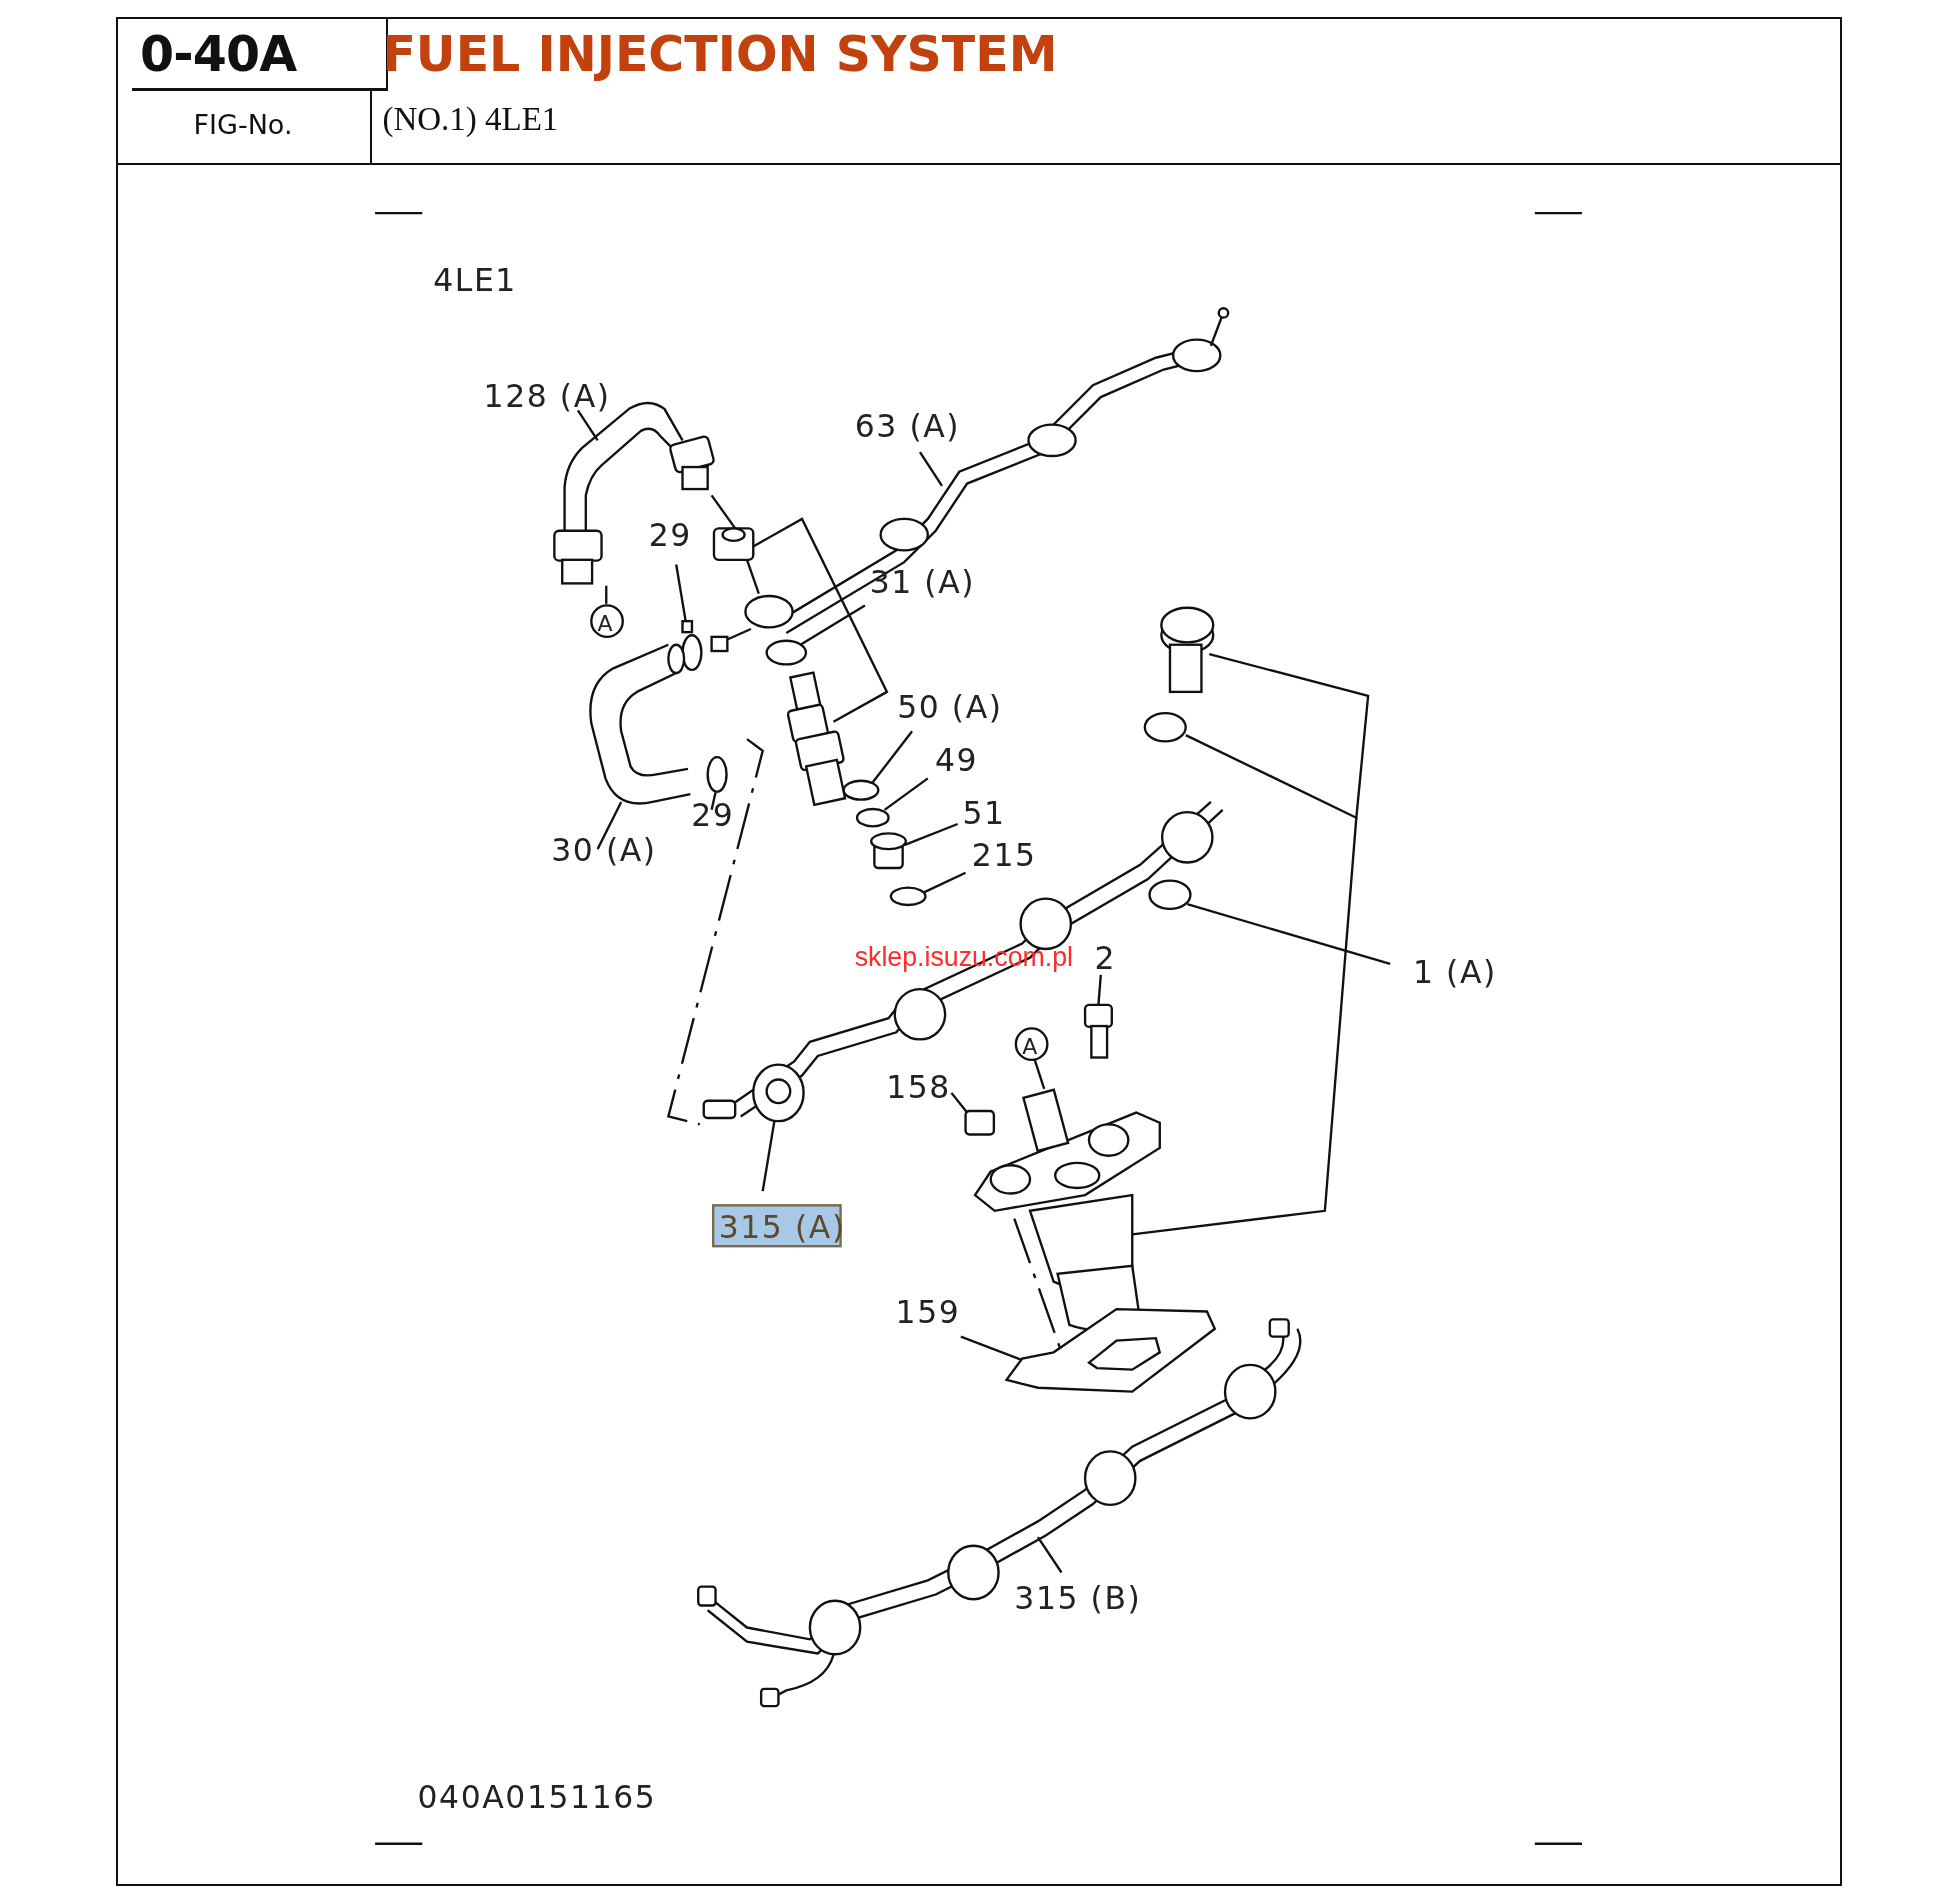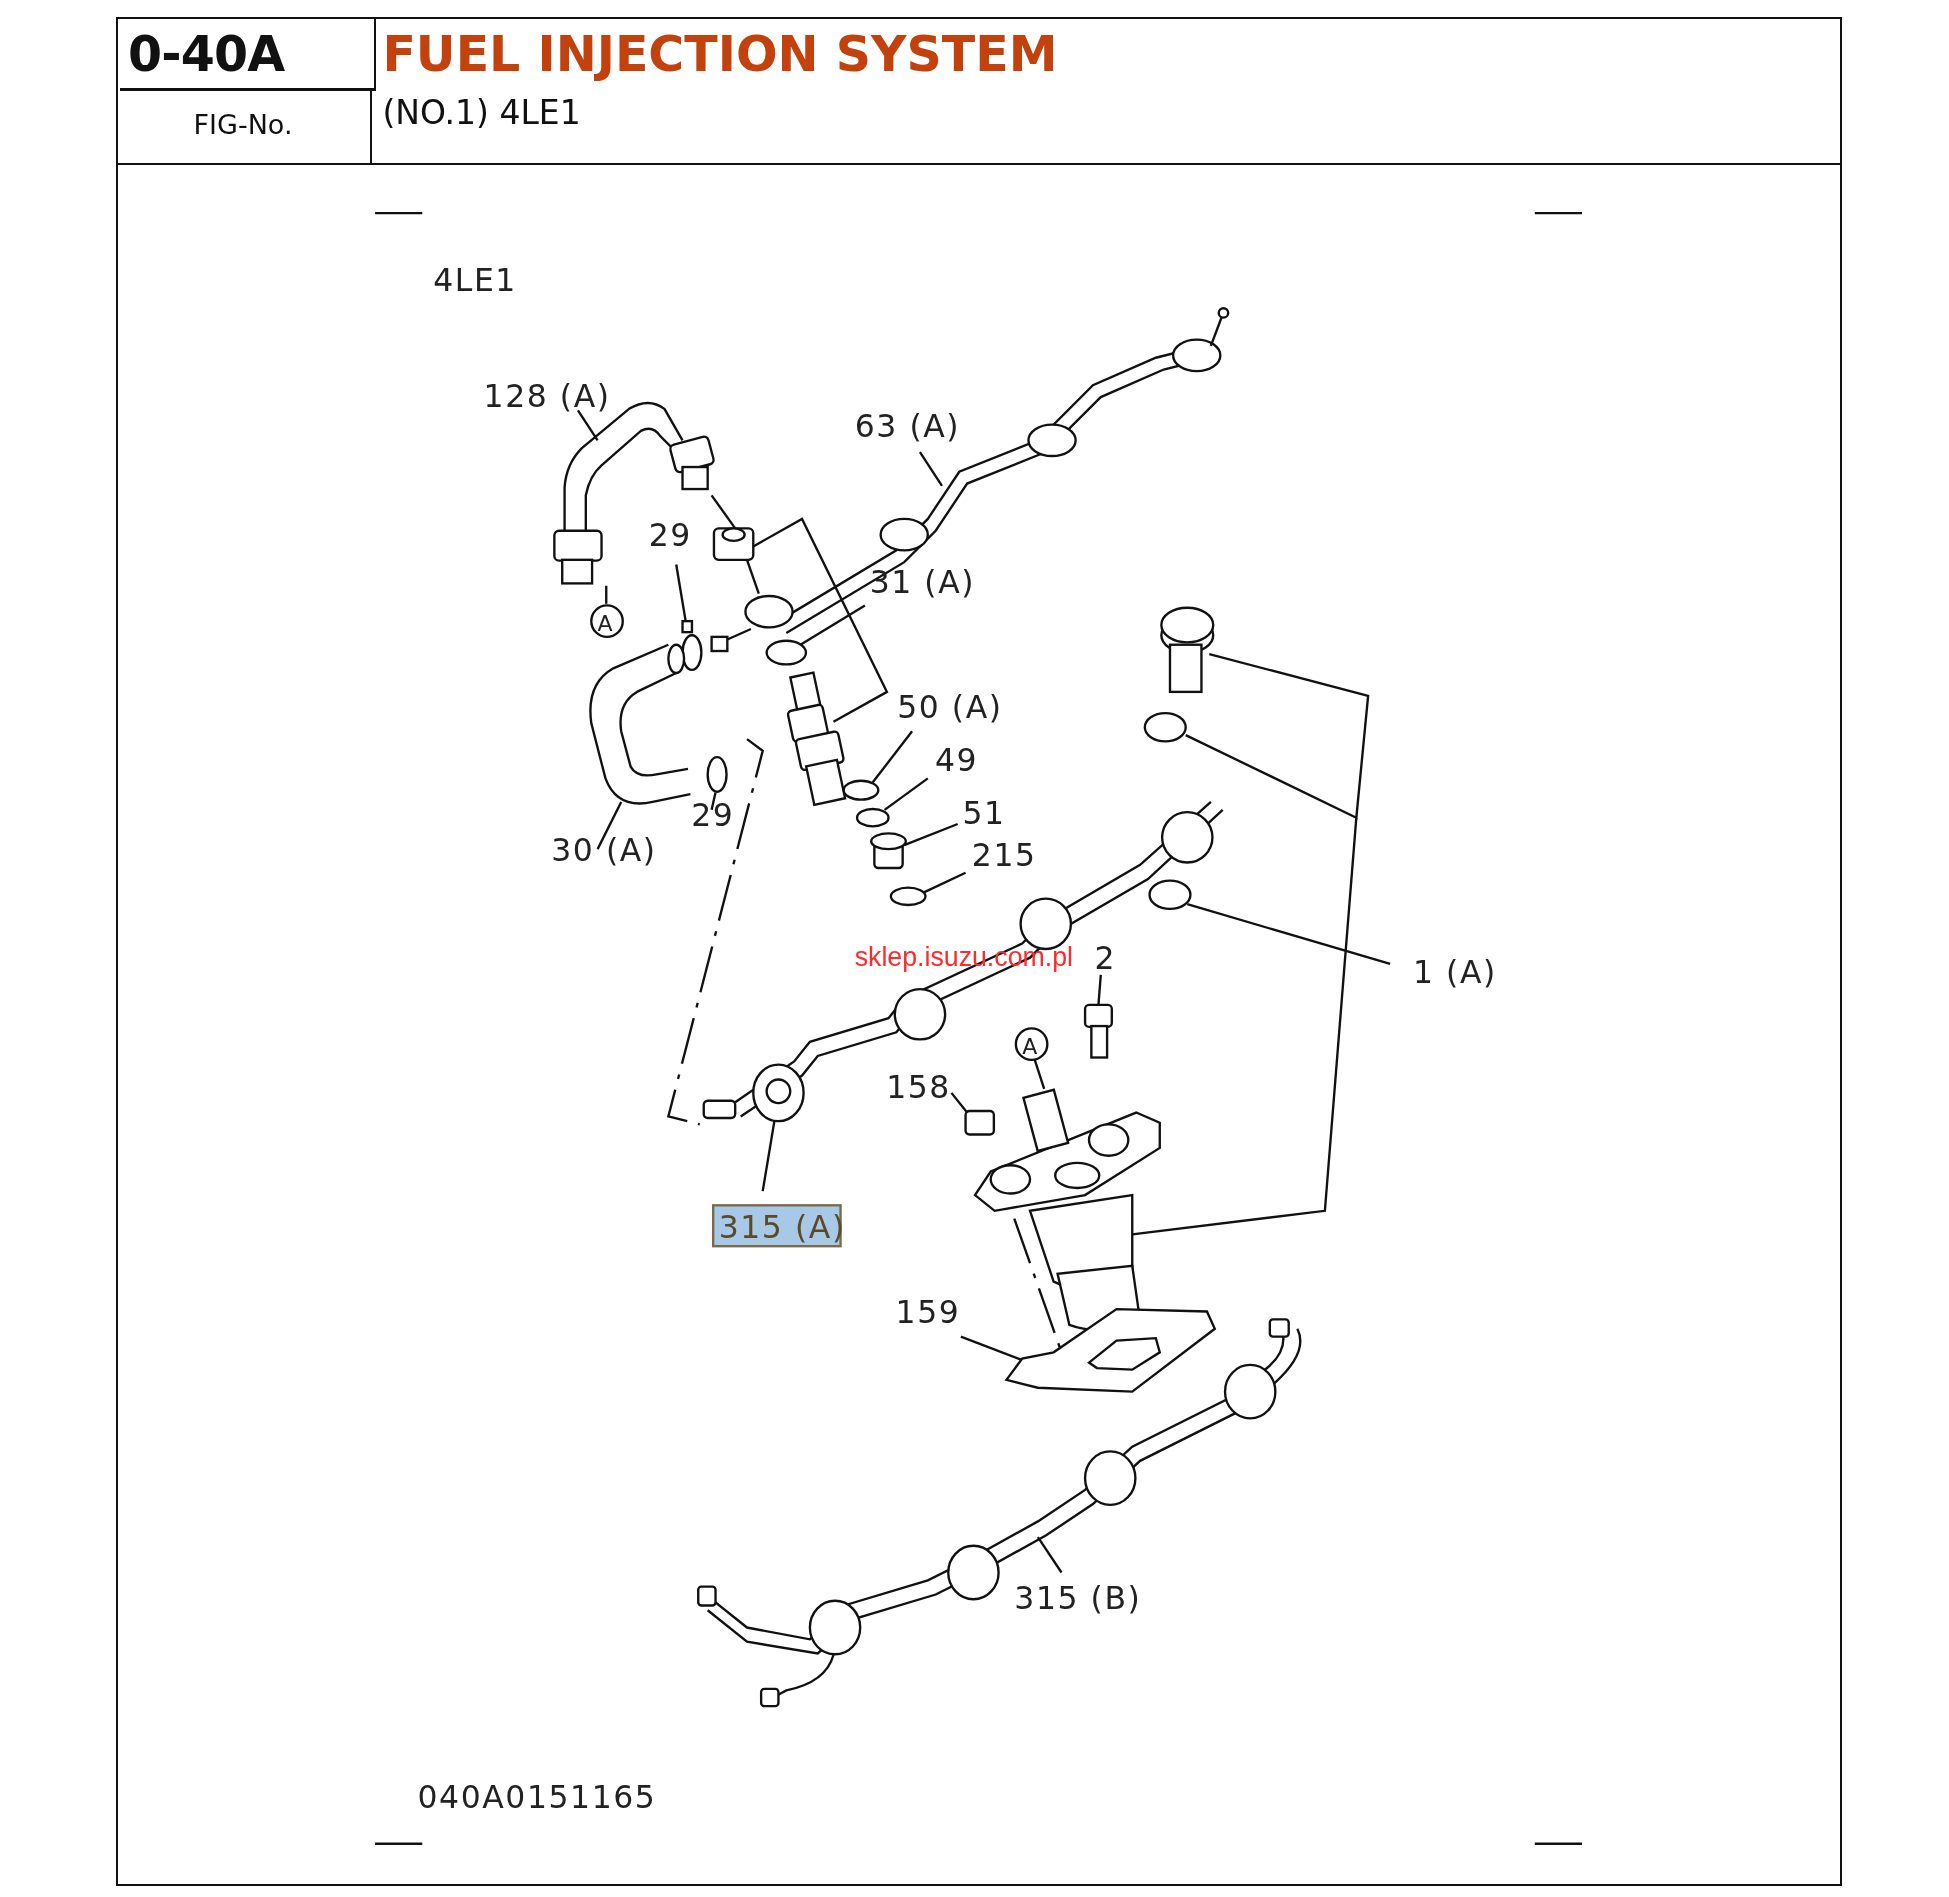--- a/index.html
+++ b/index.html
@@ -1,24 +1,24 @@
 <!DOCTYPE html>
 <html style="font-size:12.6px"><head>
 <meta charset="utf-8">
 <style>
   html,body{margin:0;padding:0;background:#ffffff;}
   body{width:1950px;height:1898px;position:relative;overflow:hidden;font-family:"DejaVu Sans",sans-serif;}
   .frame{position:absolute;left:116px;top:16.5px;width:1726px;height:1869px;border:2.4px solid #111;box-sizing:border-box;}
-  .hdr-code{position:absolute;left:120px;top:16.5px;width:256px;height:74px;border-bottom:3.1px solid #111;border-right:2.4px solid #111;box-sizing:border-box;}
+  .hdr-code{position:absolute;left:132px;top:16.5px;width:256px;height:74px;border-bottom:3.1px solid #111;border-right:2.4px solid #111;box-sizing:border-box;}
   .hdr-code span{position:absolute;left:7.9px;top:9.4px;font-weight:bold;font-size:49px;color:#111;font-family:"DejaVu Sans",sans-serif;letter-spacing:-0.8px;}
   .hdr-title{position:absolute;left:373px;top:16.5px;width:1470px;height:74px;}
   .hdr-title span{position:absolute;left:9.4px;top:9.4px;font-weight:bold;font-size:49px;color:#c2410c;letter-spacing:0px;}
   .hdr-fig{position:absolute;left:116px;top:90px;width:256px;height:74px;border-right:2.4px solid #111;box-sizing:border-box;text-align:center;}
   .hdr-fig span{display:inline-block;margin-top:19px;font-size:27px;color:#111;}
-  .hdr-sub{position:absolute;left:373px;top:74px;width:1470px;height:74px;}
+  .hdr-sub{position:absolute;left:373px;top:82px;width:1470px;height:74px;font-family:Liberation Serif, serif;}
   .hdr-sub span{position:absolute;left:9.4px;top:19px;font-size:33px;color:#111;}
   .hdr-line{position:absolute;left:116px;top:163px;width:1726px;height:2.4px;background:#111;}
   svg.drawing{position:absolute;left:0;top:0;}
   .lbl{font-family:"DejaVu Sans",sans-serif;font-size:40px;fill:#222;letter-spacing:2px;}
   .part{fill:#fff;stroke:#111;stroke-width:3;}
   .ln{fill:none;stroke:#111;stroke-width:3;}
   .dash{fill:none;stroke:#111;stroke-width:3;stroke-dasharray:60 14 6 14;}
   .wm{font-family:"Liberation Sans",sans-serif;font-size:34px;fill:#ff2a2a;}
 </style>
 </head>

